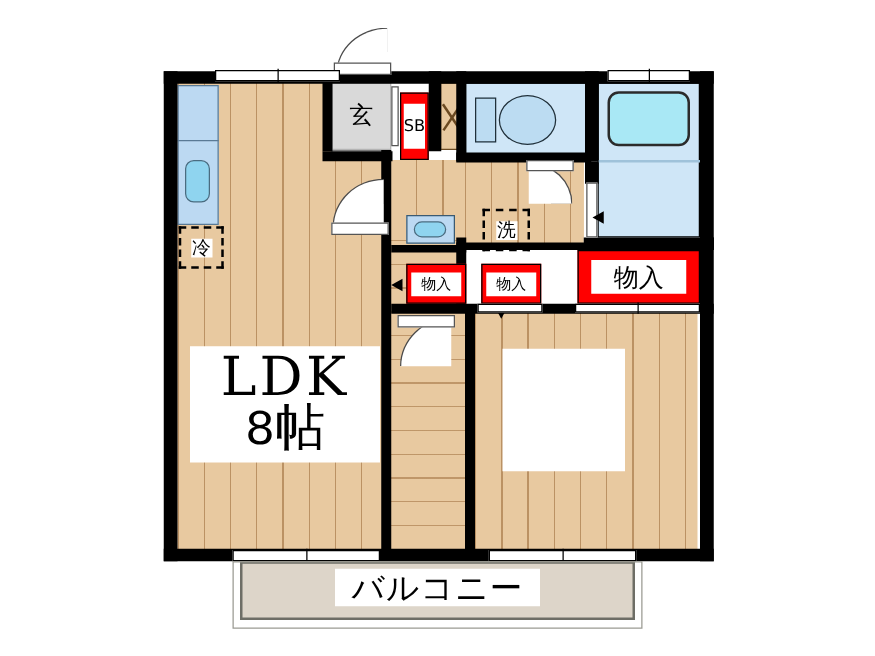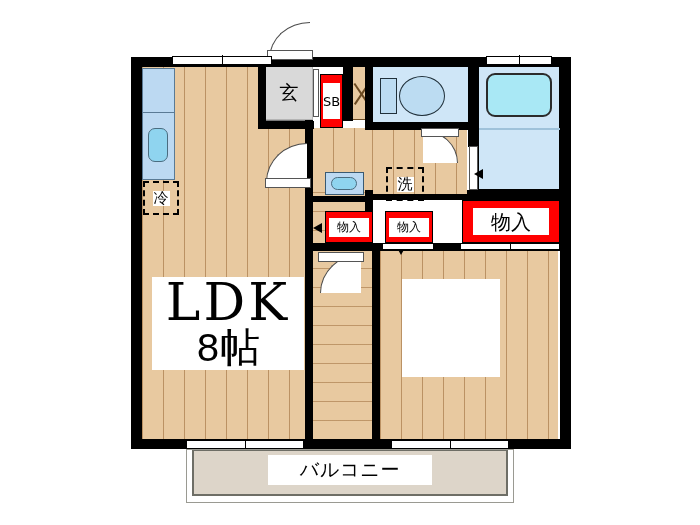--- a/index.html
+++ b/index.html
@@ -220,26 +220,26 @@
   <div class="abs window h" style="left:391px;top:440px;width:118px;height:9px;">
     <span class="m"></span>
   </div>
 
   <div class="abs window h" style="left:382px;top:243px;width:52px;height:7px;"></div>
   <div class="abs window h" style="left:460px;top:243px;width:100px;height:7px;">
     <span class="m"></span>
   </div>
 
   <div class="abs roomlabel" style="left:152px;top:277px;width:152px;height:93px;">
-    <div class="l1" style="font-size:52px;">LDK</div>
+    <div class="l1" style="font-size:43px;">LDK</div>
     <div class="l2" style="font-size:40px;font-family:Liberation Mono, monospace;">8帖</div>
   </div>
 
   <div class="abs roomlabel" style="left:402px;top:279px;width:98px;height:98px;">
   </div>
 
   <div class="abs balcony" style="left:192px;top:449px;width:316px;height:47px;"></div>
   <div class="abs balcony-outer" style="left:186px;top:449px;width:328px;height:54px;"></div>
   <div class="abs" style="left:268px;top:455px;width:164px;height:30px;background:#ffffff;display:flex;align-items:center;justify-content:center;">
-    <span style="font-size:19px;font-family:'DejaVu Sans',sans-serif;letter-spacing:.04em;">バルコニー</span>
+    <span style="font-size:26px;font-family:'DejaVu Sans',sans-serif;letter-spacing:.04em;">バルコニー</span>
   </div>
 
 </div>
 
 </body></html>

